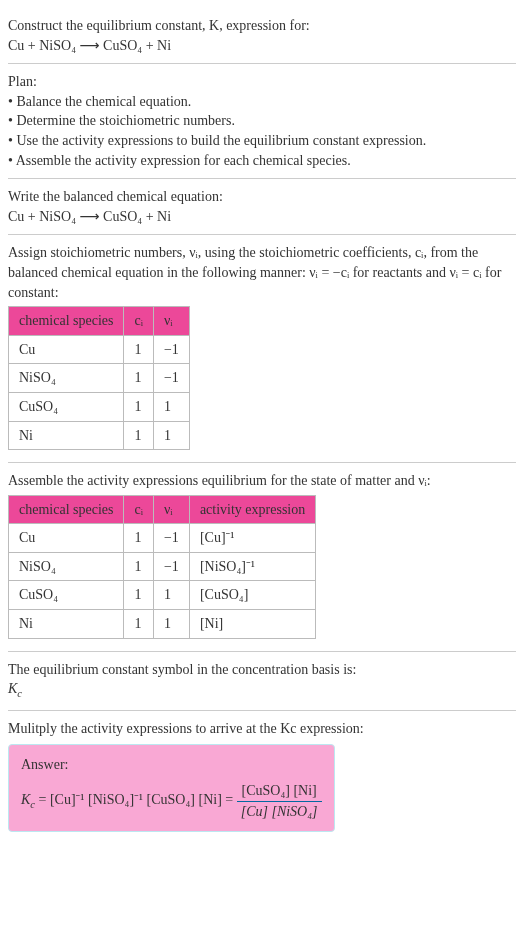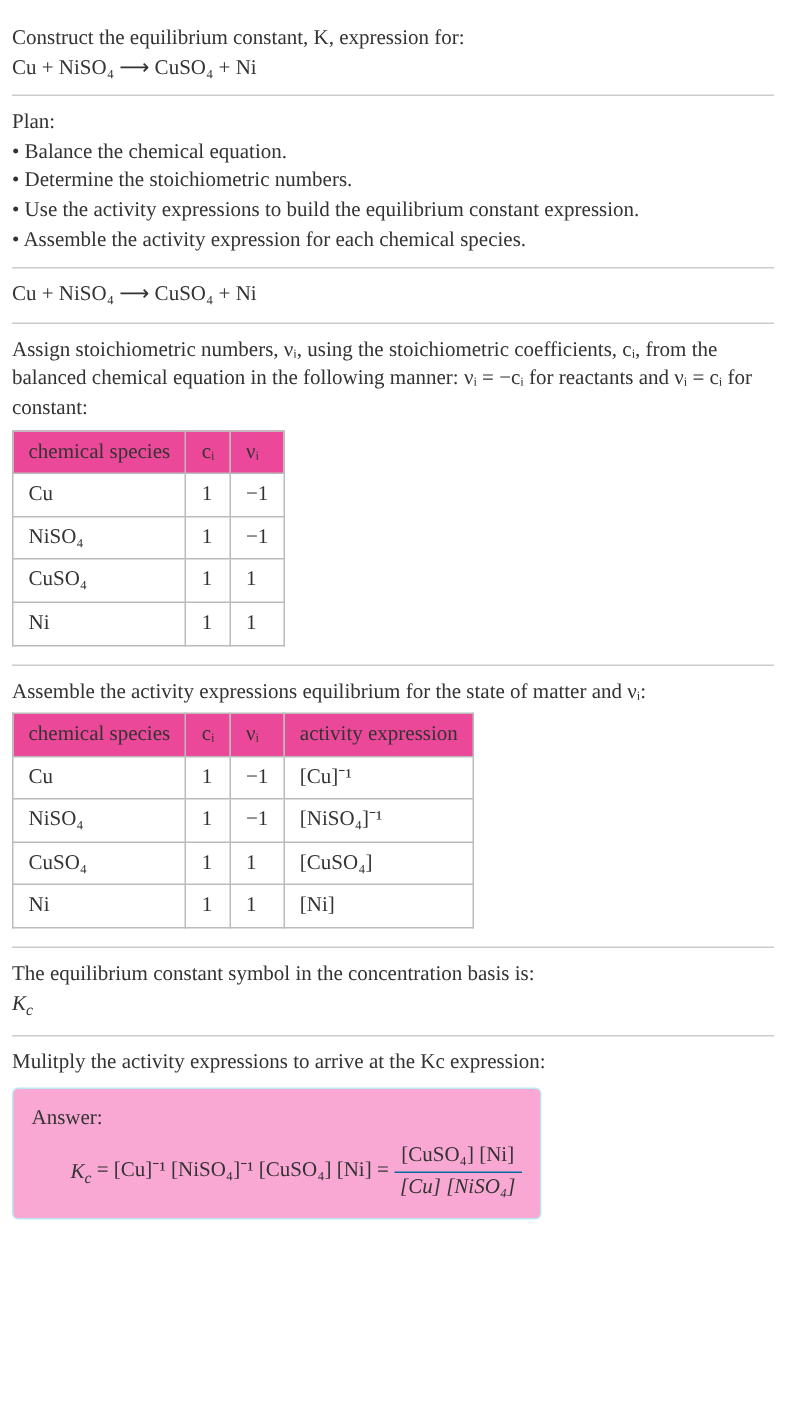--- a/index.html
+++ b/index.html
@@ -30,21 +30,21 @@
 th { background: #ec4899; }
 .answer-box {
   background: #f9a8d4;
   border: 1px solid #bce8f1;
   border-radius: 4px;
   padding: 10px 12px;
   margin-top: 6px;
   display: inline-block;
 }
 .answer-label { margin-bottom: 6px; }
-.indent { margin-left: 26px; }
+.indent { }
 sub { font-size: 0.75em; }
 .frac { display: inline-block; text-align: center; vertical-align: middle; }
 .frac .num { display: block; border-bottom: 1px solid #0369a1; padding: 0 4px; }
 .frac .den { display: block; padding: 0 4px; font-style: italic; }
 .eq { font-family: Georgia, serif; }
 </style>
 </head>
 <body>
 
 <div class="section">
@@ -54,20 +54,21 @@
 
 <div class="section">
   <div>Plan:</div>
   <div>• Balance the chemical equation.</div>
   <div>• Determine the stoichiometric numbers.</div>
   <div>• Use the activity expressions to build the equilibrium constant expression.</div>
   <div>• Assemble the activity expression for each chemical species.</div>
 </div>
 
 <div class="section">
+  <div>Write the balanced chemical equation:</div>
   <div class="eq">Cu + NiSO₄  ⟶  CuSO₄ + Ni</div>
 </div>
 
 <div class="section">
   <div>Assign stoichiometric numbers, νᵢ, using the stoichiometric coefficients, cᵢ, from the balanced chemical equation in the following manner: νᵢ = −cᵢ for reactants and νᵢ = cᵢ for constant:</div>
   <table>
     <tbody>
         <tr>
       <th>chemical species</th>
       <th>cᵢ</th>

